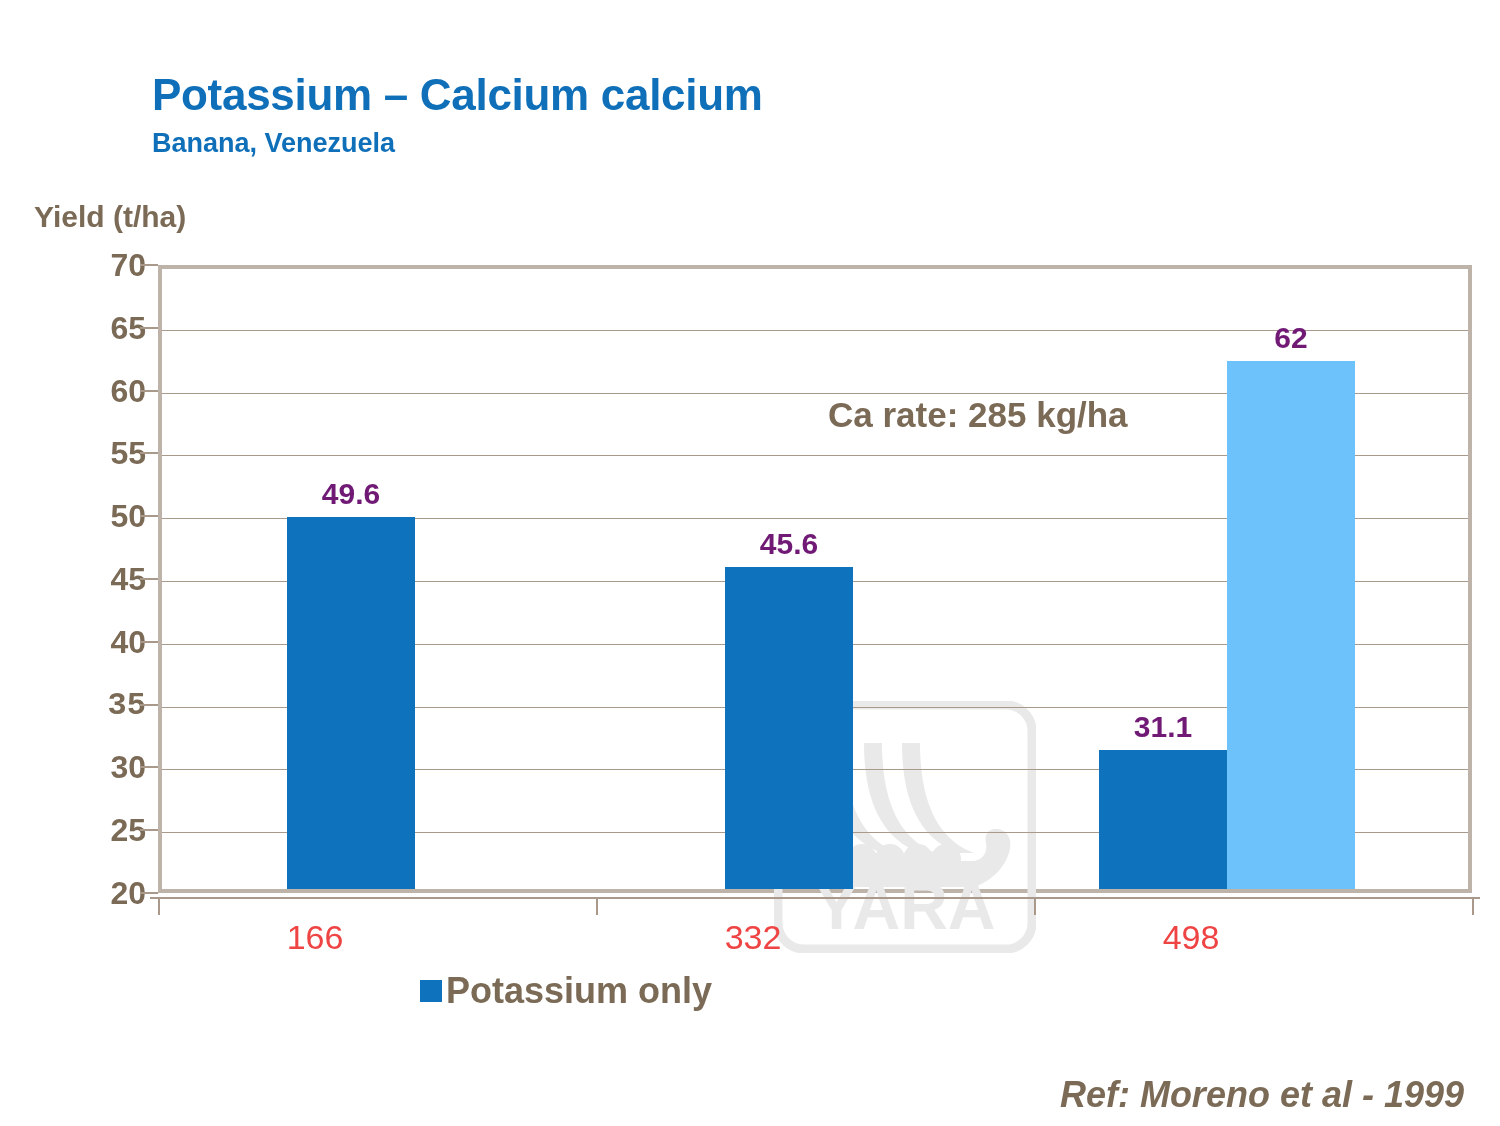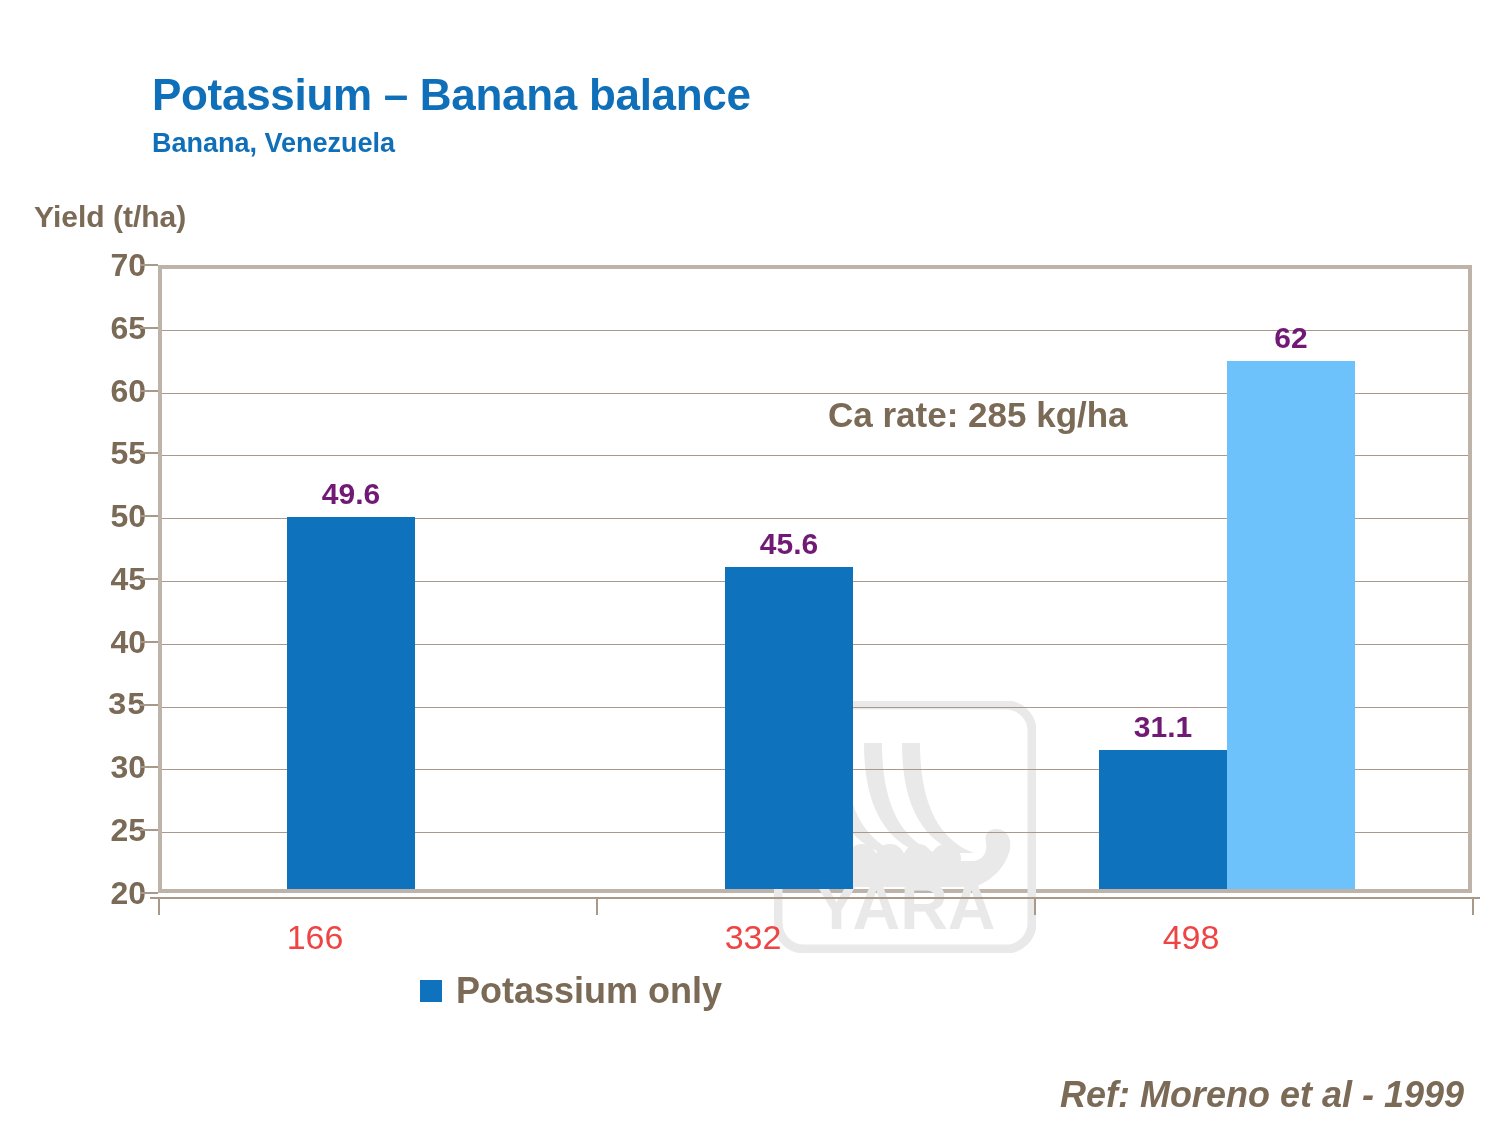--- a/index.html
+++ b/index.html
@@ -155,21 +155,21 @@
     position: absolute;
     top: 970px;
     left: 158px;
     width: 1314px;
     height: 50px;
   }
   .legend-item {
     position: absolute;
     display: flex;
     align-items: center;
-    gap: 14px;
+    gap: 4px;
     white-space: nowrap;
     text-align: center;
   }
   .legend-swatch {
     width: 22px;
     height: 22px;
     flex: 0 0 auto;
   }
   .legend-swatch.series-a { background: #0f72bd; }
   .legend-swatch.series-b { background: #6dc2fb; }
@@ -187,21 +187,21 @@
     font-size: 36px;
     font-weight: bold;
     font-style: italic;
     color: #7a6a56;
     white-space: nowrap;
   }
 </style>
 </head>
 <body>
 
-<div id="chart-title">Potassium – Banana balance</div>
+<div id="chart-title">Potassium – Calcium calcium</div>
 <div id="chart-subtitle">Banana, Venezuela</div>
 <div id="y-axis-title">Yield (t/ha)</div>
 
 <div id="y-axis">
     <div class="y-tick-label" style="top: 265px;">70</div>
     <div class="y-tick-mark" style="top: 264px;"></div>
     <div class="y-tick-label" style="top: 327.8px;">65</div>
     <div class="y-tick-mark" style="top: 326.8px;"></div>
     <div class="y-tick-label" style="top: 390.6px;">60</div>
     <div class="y-tick-mark" style="top: 389.6px;"></div>

